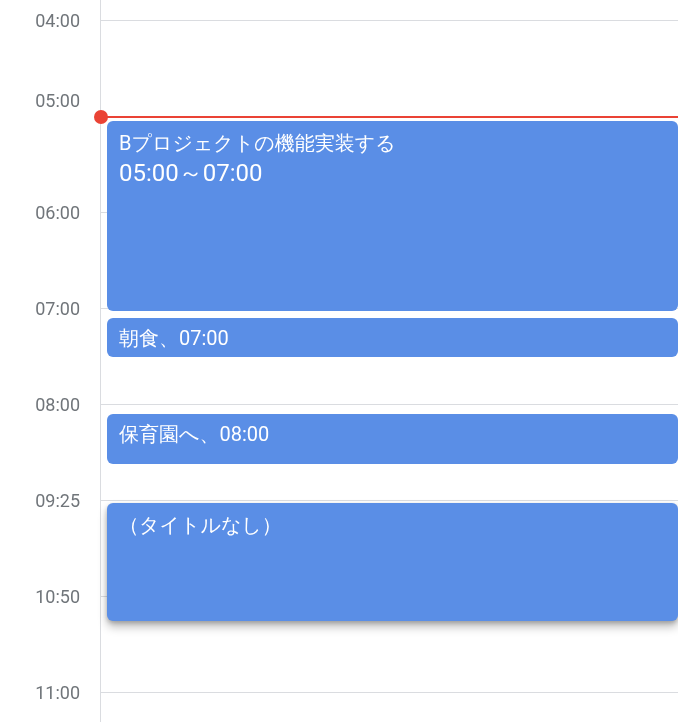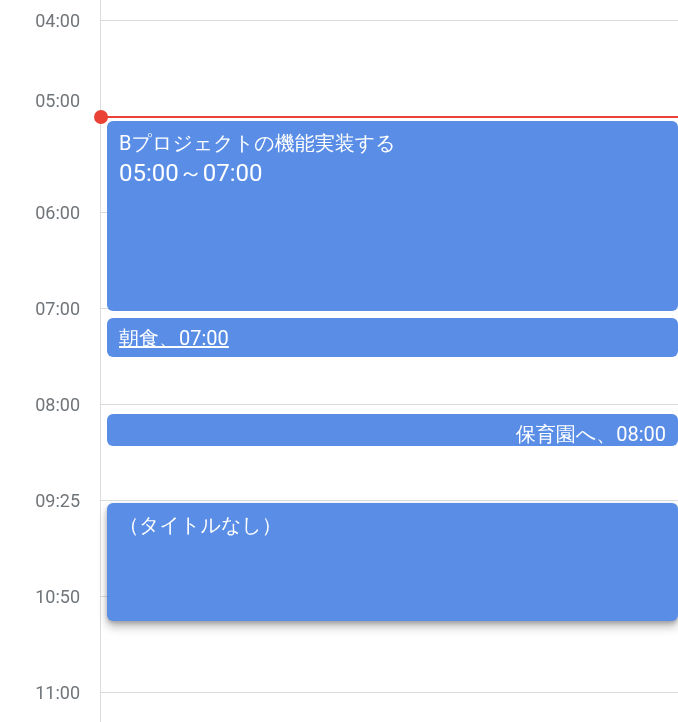--- a/index.html
+++ b/index.html
@@ -119,24 +119,24 @@
       <div class="hour-line" style="top: 212px;"></div>
       <div class="hour-line" style="top: 308px;"></div>
       <div class="hour-line" style="top: 404px;"></div>
       <div class="hour-line" style="top: 500px;"></div>
       <div class="hour-line" style="top: 596px;"></div>
       <div class="hour-line" style="top: 692px;"></div>
       <div class="event" style="top: 120.8px; height: 190px;">
         <div class="event-title">Bプロジェクトの機能実装する</div>
         <div class="event-time">05:00～07:00</div>
       </div>
-      <div class="event event-compact" style="top: 317.6px; height: 39.6px; text-decoration: underline;">
+      <div class="event event-compact" style="top: 317.6px; height: 39.6px;">
         <div class="event-title">朝食、07:00</div>
       </div>
-      <div class="event event-compact" style="top: 413.6px; height: 32px; text-align: right;">
+      <div class="event event-compact" style="top: 413.6px; height: 50px;">
         <div class="event-title">保育園へ、08:00</div>
       </div>
       <div class="event event-selected" style="top: 503.2px; height: 118px;">
         <div class="event-title">（タイトルなし）</div>
       </div>
       <div class="now-indicator" style="top: 116px;">
         <div class="now-indicator-dot"></div>
       </div>
     </div>
 </div>

